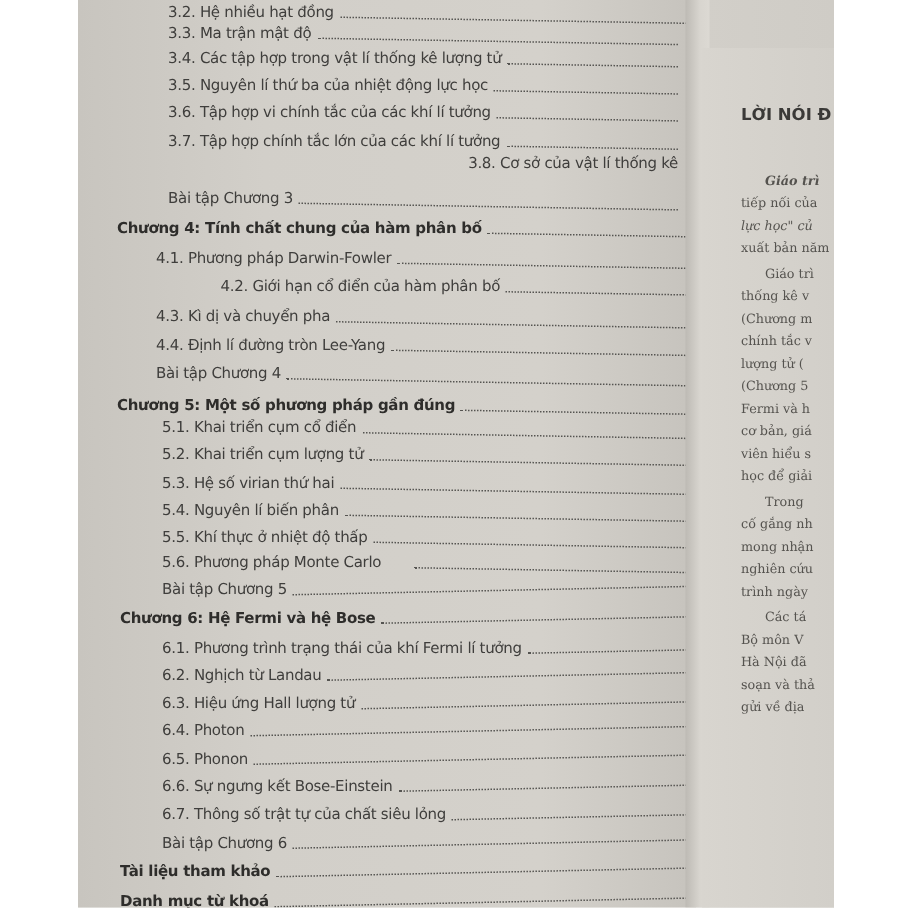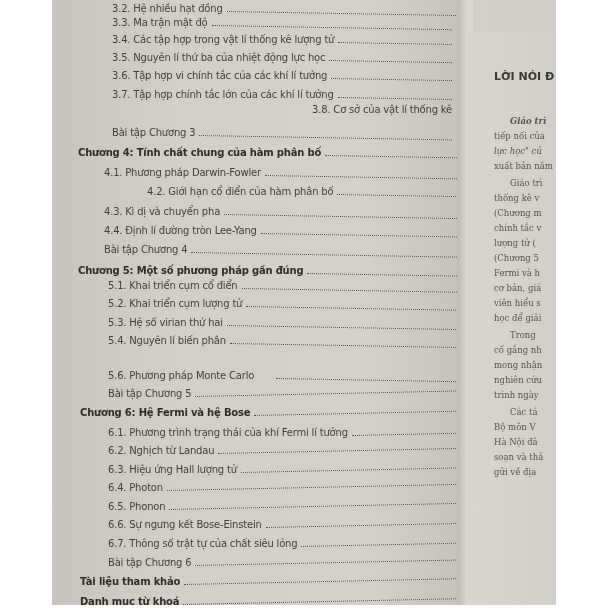--- a/index.html
+++ b/index.html
@@ -164,20 +164,24 @@
       <div class="toc-line" style="left: 56px; top: 295px; width: 352px; height: 14px;">
         <span class="label">5.2. Khai triển cụm lượng tử</span>
         <span class="leader" style="transform: rotate(1deg);"></span>
       </div>
       <div class="toc-line" style="left: 56px; top: 314px; width: 352px; height: 14px;">
         <span class="label">5.3. Hệ số virian thứ hai</span>
         <span class="leader" style="transform: rotate(1deg);"></span>
       </div>
       <div class="toc-line" style="left: 56px; top: 332px; width: 352px; height: 14px;">
         <span class="label">5.4. Nguyên lí biến phân</span>
+        <span class="leader" style="transform: rotate(1deg);"></span>
+      </div>
+      <div class="toc-line" style="left: 56px; top: 350px; width: 352px; height: 14px;">
+        <span class="label">5.5. Khí thực ở nhiệt độ thấp</span>
         <span class="leader" style="transform: rotate(1deg);"></span>
       </div>
       <div class="toc-line" style="left: 56px; top: 367px; width: 352px; height: 14px; gap: 18px;">
         <span class="label">5.6. Phương pháp Monte Carlo</span>
         <span class="leader" style="transform: rotate(1deg);"></span>
       </div>
       <div class="toc-line" style="left: 56px; top: 385px; width: 352px; height: 14px;">
         <span class="label">Bài tập Chương 5</span>
         <span class="leader" style="transform: rotate(-1.2deg);"></span>
       </div>

